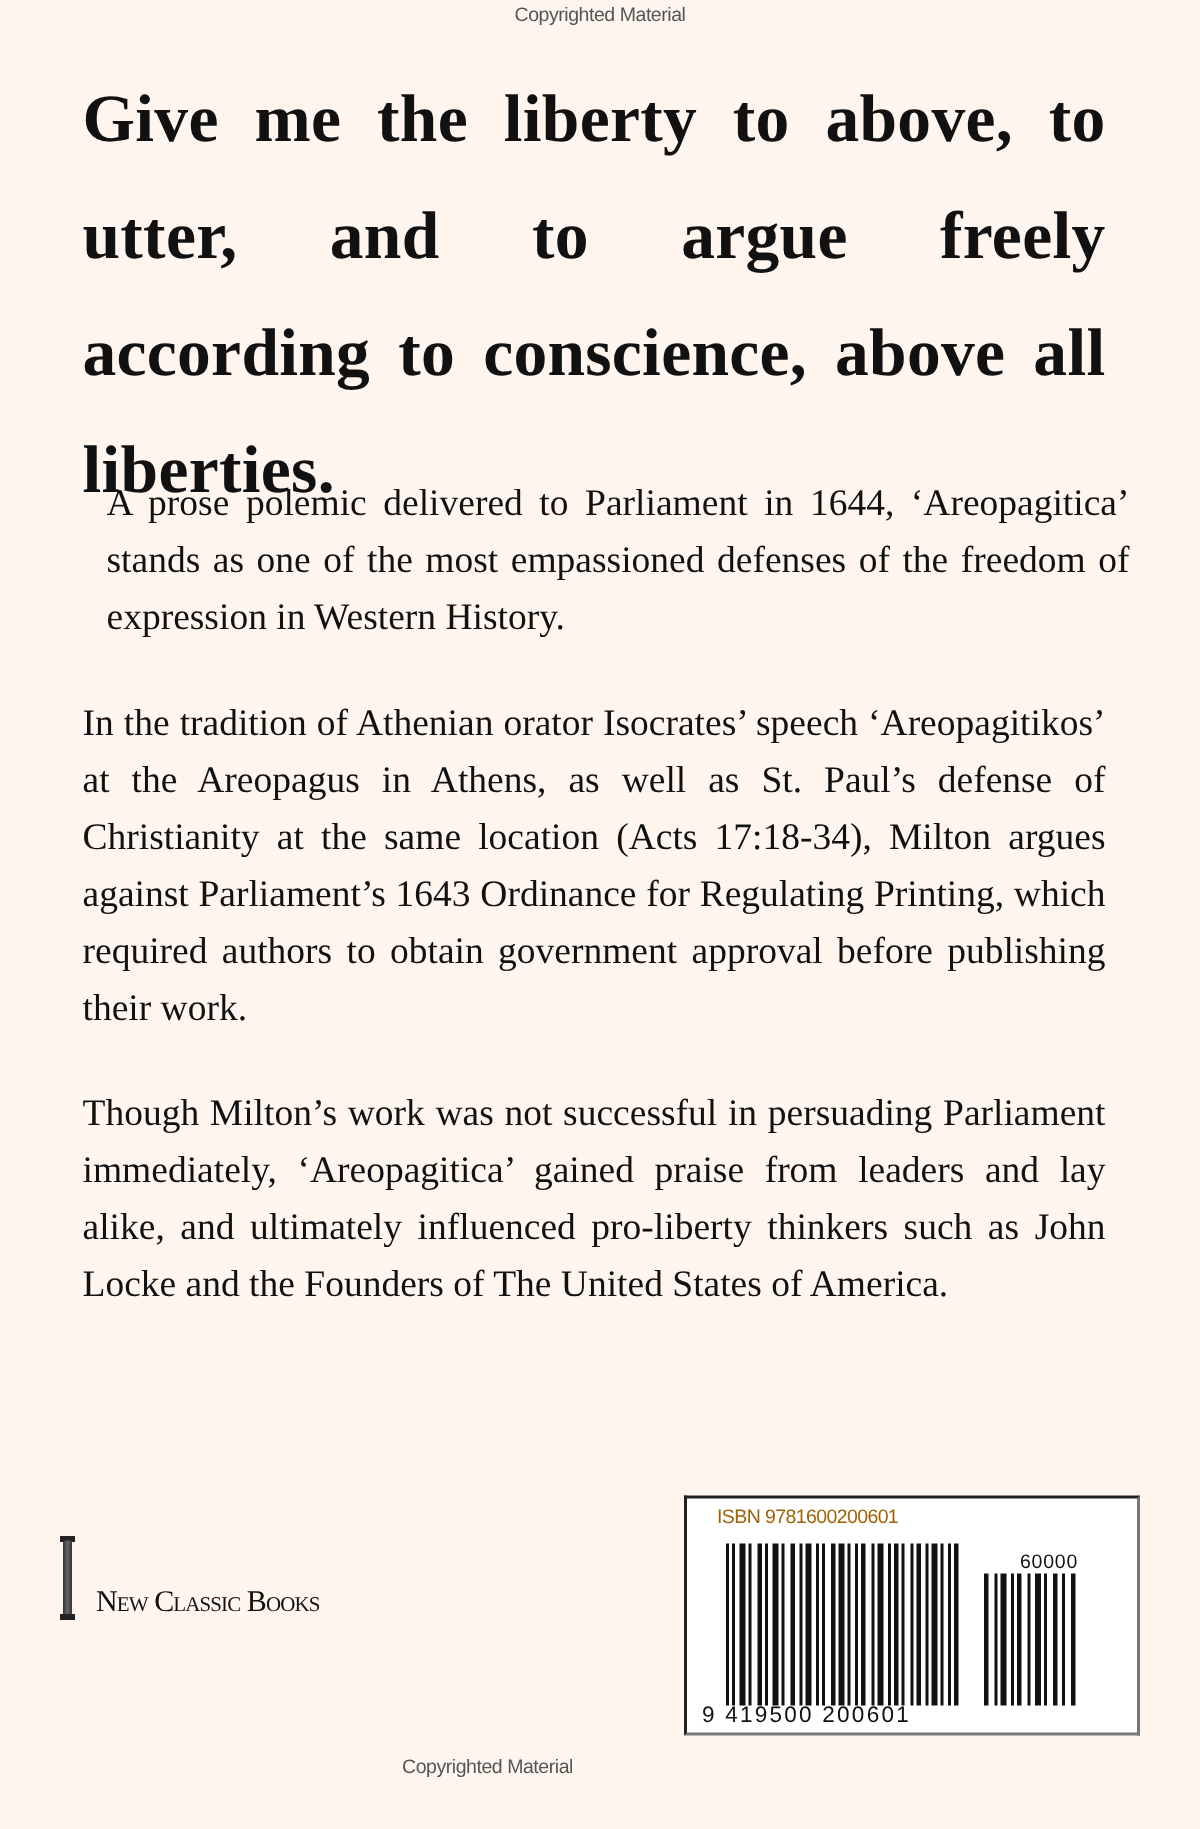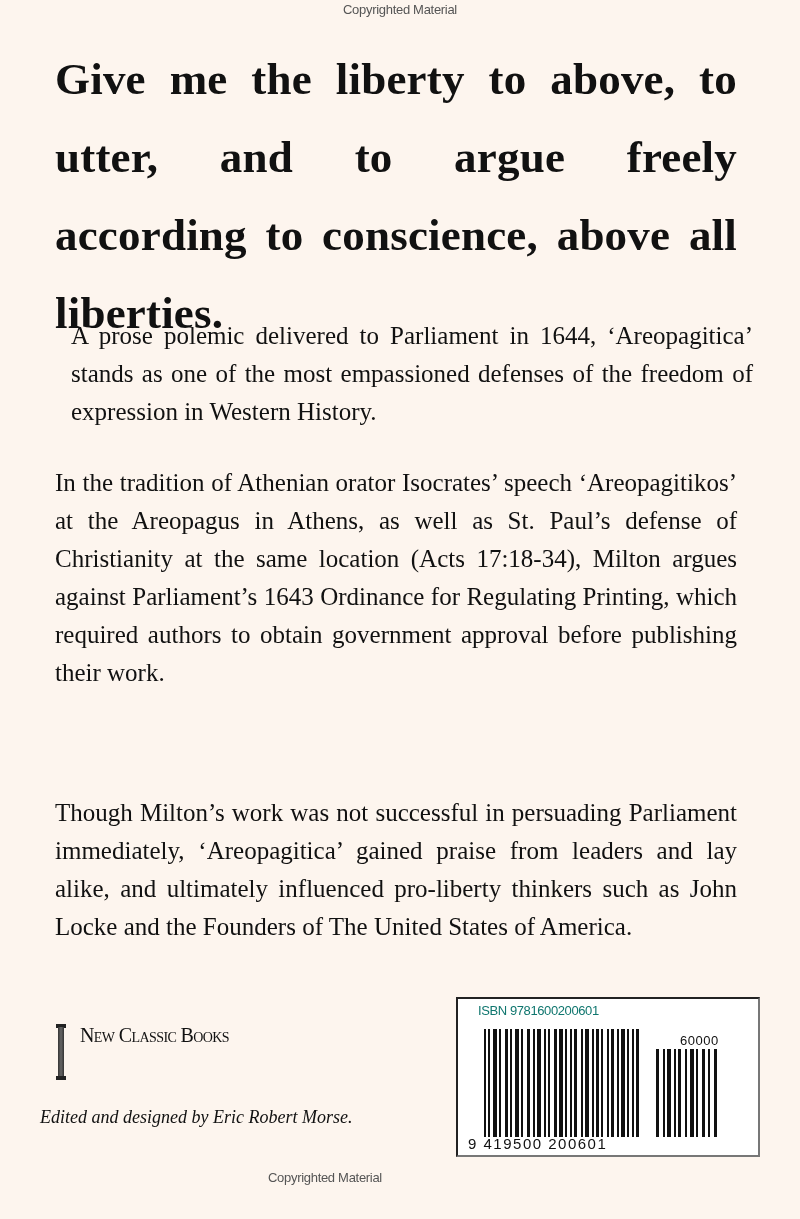--- a/index.html
+++ b/index.html
@@ -48,28 +48,28 @@
       position: absolute;
       left: 55px;
       width: 682px;
       font-size: 25px;
       line-height: 38px;
       text-align: justify;
       text-align-last: left;
     }
     .para.p1 { top: 317px; margin-left: 16px; }
     .para.p2 { top: 464px; }
-    .para.p3 { top: 794px; }
+    .para.p3 { top: 724px; }
 
     .publisher {
       position: absolute;
-      left: 56px;
+      left: 40px;
       top: 1024px;
       display: flex;
-      align-items: flex-start;
+      align-items: flex-end;
     }
     .pillar {
       width: 10px;
       height: 56px;
       position: relative;
       margin-right: 14px;
     }
     .pillar .cap, .pillar .base {
       position: absolute;
       left: 0;
@@ -114,21 +114,21 @@
       border-right-color: #777;
       box-sizing: border-box;
     }
     .isbn-label {
       position: absolute;
       left: 20px;
       top: 4px;
       font-family: "Liberation Sans", "DejaVu Sans", sans-serif;
       font-size: 13px;
       letter-spacing: -0.4px;
-      color: #0f766e;
+      color: #a16207;
     }
     .bars-main {
       position: absolute;
       left: 26px;
       top: 30px;
       width: 170px;
       height: 108px;
       display: flex;
       align-items: stretch;
     }
@@ -177,21 +177,20 @@
 <div class="publisher">
   <div class="pillar">
     <div class="cap"></div>
     <div class="shaft"></div>
     <div class="base"></div>
   </div>
   <span class="publisher-name">New Classic Books</span>
 </div>
 
 <div class="credit">
-  <div>Edited and designed by Eric Robert Morse.</div>
 </div>
 
 <div class="barcode-box">
   <div class="isbn-label">ISBN 9781600200601</div>
   <div class="bars-main">
     <div class="bar" style="width:2px"></div>
       <div class="gap" style="width:2px"></div>
     <div class="bar" style="width:2px"></div>
       <div class="gap" style="width:3px"></div>
     <div class="bar" style="width:4px"></div>

